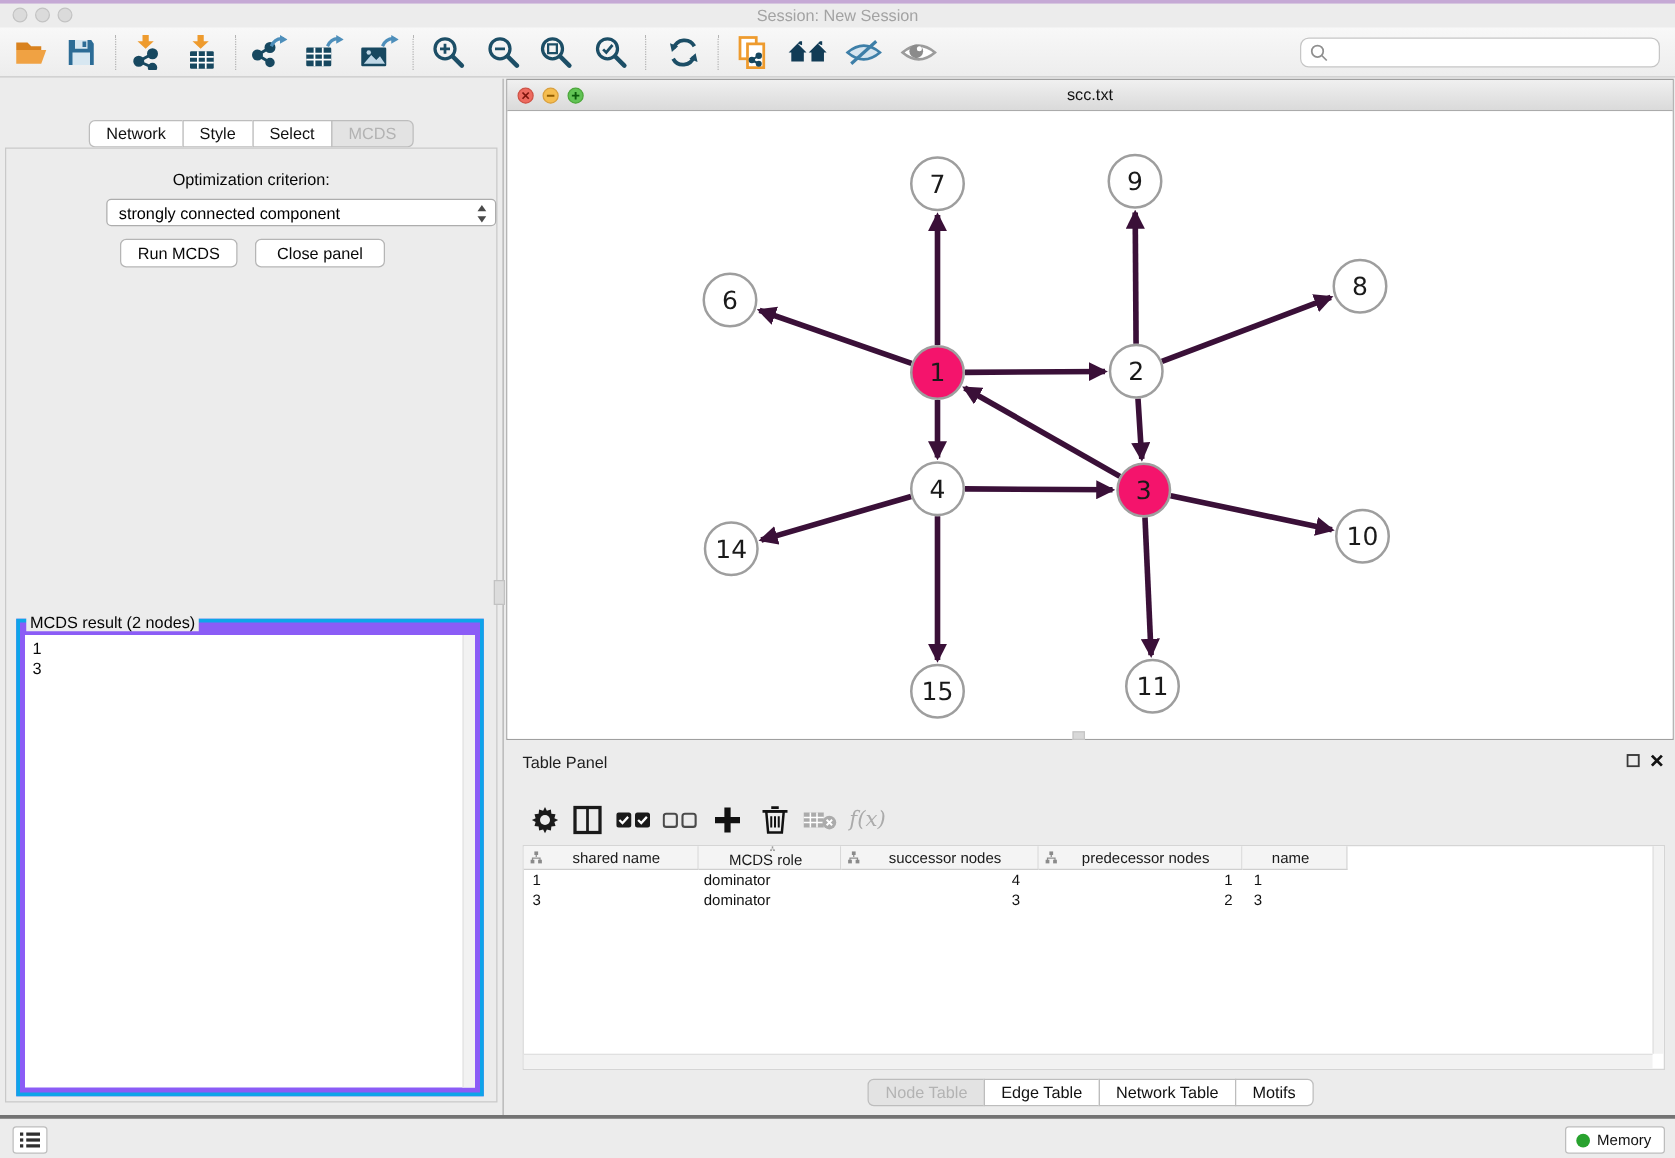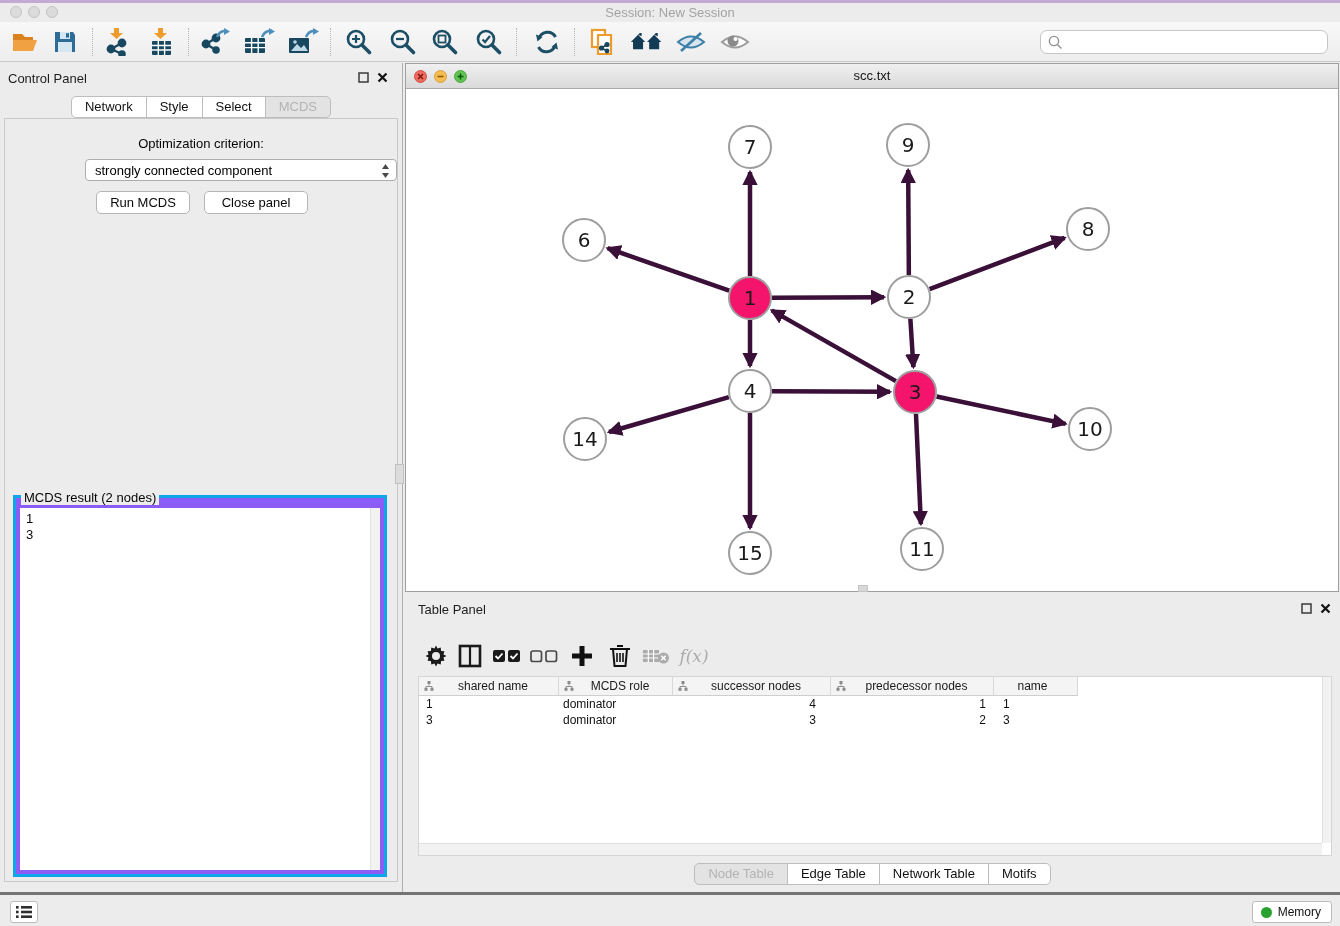--- a/index.html
+++ b/index.html
@@ -73,21 +73,21 @@
   .tp-btn { position:absolute; top:2px; width:34px; height:34px; display:flex; align-items:center; justify-content:center; cursor:pointer; }
   .tp-btn.disabled { cursor:default; }
   .fx-label { font-family:"DejaVu Serif", serif; font-style:italic; font-size:17px; color:#ABABAB; }
 
   .tp-table { position:absolute; left:13px; top:81px; width:914px; height:180px; background:#FFFFFF; border:1px solid #D5D5D5; }
   .thead { display:flex; height:19px; }
   .thcell { height:19px; background:#F4F4F4; border-right:1px solid #D8D8D8; border-bottom:1px solid #CFCFCF;
             display:flex; align-items:center; font-size:12px; color:#1A1A1A; cursor:pointer; }
   .thcell svg { margin-left:5px; }
   .thcell span { flex:1; text-align:center; padding-right:6px; }
-  .c0 { width:140px; } .c1 { width:114px; } .c2 { width:158px; } .c3 { width:163px; } .c4 { width:84px; }
+  .c0 { width:140px; } .c1 { width:114px;flex-direction:column; } .c2 { width:158px; } .c3 { width:163px; } .c4 { width:84px; }
   .trow { display:flex; height:16px; }
   .tcell { font-size:12px; color:#111; line-height:16px; overflow:hidden; }
   .tcell.c0 { padding-left:7px; } .tcell.c1 { padding-left:4px; }
   .tcell.c2 { text-align:right; padding-right:15px; } .tcell.c3 { text-align:right; padding-right:8px; }
   .tcell.c4 { padding-left:9px; }
   .v-scroll { position:absolute; right:0; top:0; bottom:12px; width:9px; background:#F2F2F2; border-left:1px solid #E0E0E0; }
   .h-scroll { position:absolute; left:0; right:9px; bottom:0; height:12px; background:#F2F2F2; border-top:1px solid #E0E0E0; }
   .tp-tabs { position:absolute; left:0; top:268px; width:100%; display:flex; justify-content:center;text-align:right; }
 
   
@@ -259,29 +259,20 @@
   <div class="search-box">
     <svg width="15" height="15" viewBox="0 0 15 15">
         <circle cx="6" cy="6" r="4.6" stroke="#8F8F8F" stroke-width="1.4" fill="none"></circle>
         <path d="M9.4 9.4 L13.4 13.4" stroke="#8F8F8F" stroke-width="1.4"></path>
       </svg>
     <input type="text" placeholder="" style="">
   </div>
 </div>
 
 <div class="control-panel">
-  <div class="cp-header">
-    <span class="cp-title">Control Panel</span>
-    <svg class="panel-icon-float" style="left:358px; top:3px;" width="11" height="11" viewBox="0 0 11 11">
-        <rect x="1" y="1" width="9" height="9" fill="none" stroke="#3A3A3A" stroke-width="1.5"></rect>
-      </svg>
-    <svg class="panel-icon-close" style="left:377px; top:3px;" width="11" height="11" viewBox="0 0 11 11">
-        <path d="M1.5 1.5 L9.5 9.5 M9.5 1.5 L1.5 9.5" stroke="#131313" stroke-width="2.2"></path>
-      </svg>
-  </div>
   <div class="cp-tabs">
     <div class="tab">Network</div>
     <div class="tab">Style</div>
     <div class="tab">Select</div>
     <div class="tab selected">MCDS</div>
   </div>
   <div class="cp-body">
     <div class="opt-label">Optimization criterion:</div>
     <div class="criterion-select">
       <span>strongly connected component</span>

